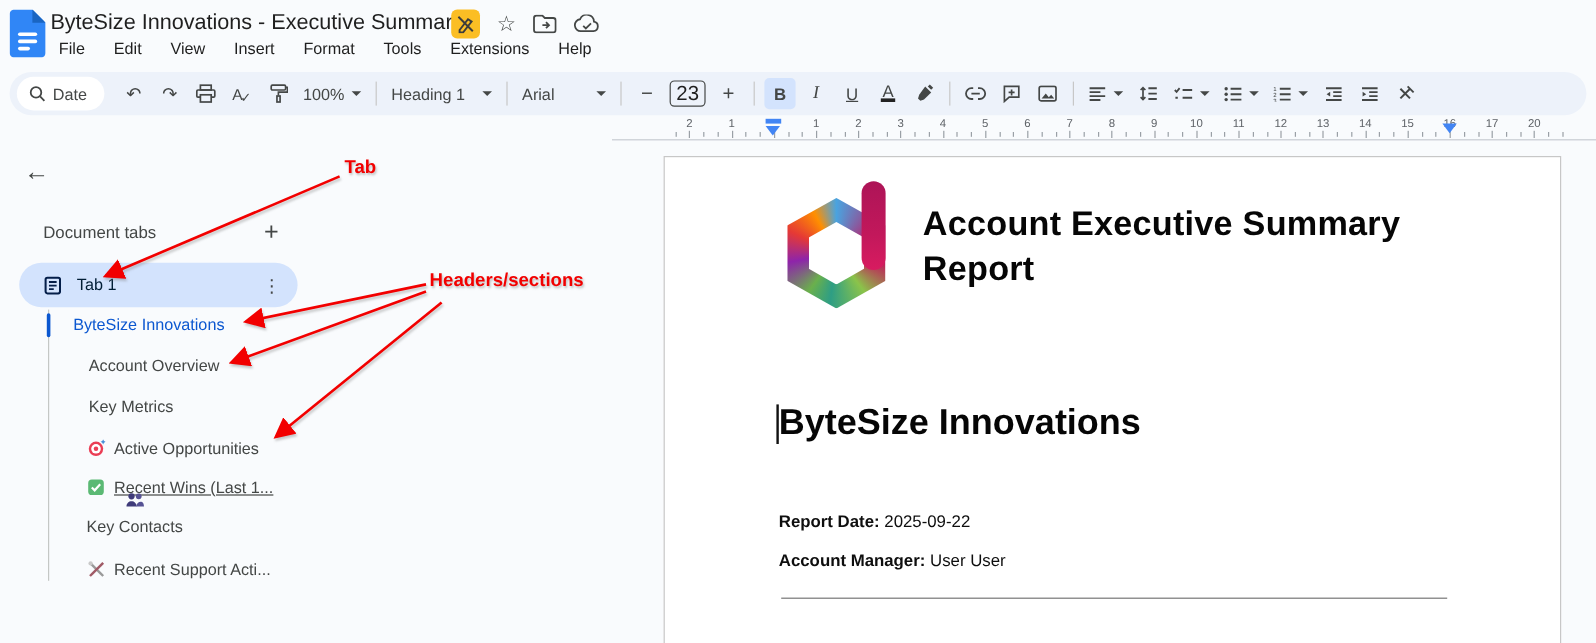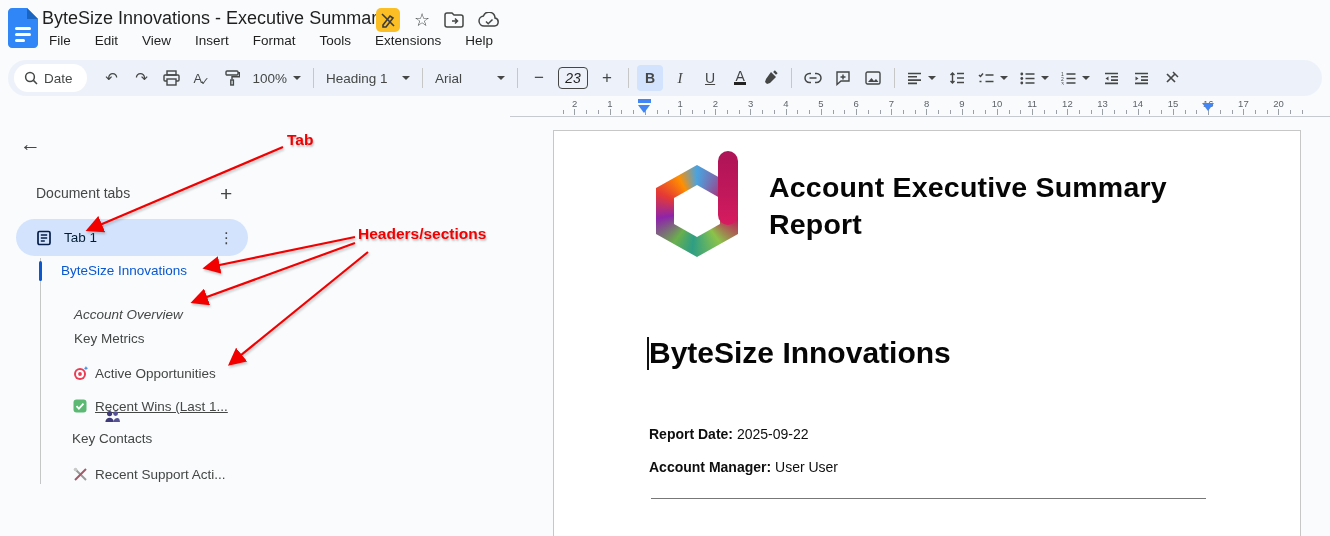--- a/index.html
+++ b/index.html
@@ -27,22 +27,22 @@
   .tbico { min-width:26px; height:26px; display:flex; align-items:center; justify-content:center;
     border-radius:4px; color:#444746; font-size:15px; cursor:pointer; margin:0 2px; }
   .tbico.active { background:#d3e3fd; }
   .tbico svg { display:block; }
   .tb-divider { width:1px; height:20px; background:#c7c7c7; margin:0 6px; }
   .tb-label { font-size:13.5px; color:#444746; }
   .caret { display:inline-block; width:0; height:0; border-left:4px solid transparent;
     border-right:4px solid transparent; border-top:4.5px solid #444746; margin-left:6px; }
   .dd { display:flex; align-items:center; padding:0 6px; height:26px; border-radius:4px; cursor:pointer; }
   .fontsize-box { width:30px; height:22px; border:1px solid #444746; border-radius:4px;
-    display:flex; align-items:center; justify-content:center; font-size:14px; color:#1f1f1f;
-    background:transparent; margin:0 4px; cursor:text;font-style:italic; }
+    display:flex; align-items:center; justify-content:center; font-size:17px; color:#1f1f1f;
+    background:transparent; margin:0 4px; cursor:text; }
   .blet { font-weight:bold; font-size:14px; } .ilet { font-style:italic; font-family:"Liberation Serif",serif; font-size:15px; }
   .ulet { text-decoration:underline; font-size:14px; }
   .alet { font-size:14px; line-height:11px; border-bottom:3px solid #222; padding:0 1px; }
 
   
   .ruler { position:absolute; left:0; top:98px; width:1330px; height:19px; }
   .ruler-num { position:absolute; top:0; font-size:9.5px; color:#5f6368; transform:translateX(-50%); }
   .tick { position:absolute; top:12px; width:1px; height:4px; background:#9aa0a6; }
   .tick.major { top:11px; height:6px; }
   .ruler-line { position:absolute; left:510px; top:116px; width:820px; height:1px; background:#c7cbd1; }
@@ -387,21 +387,21 @@
     <span class="tab-label">Tab 1</span>
     <span class="kebab">⋮</span>
   </div>
 
   <div class="tree-line"></div>
   <div class="tree-active"></div>
 
   <div class="outline-item lvl1 active" style="top:263px;">
     <span>ByteSize Innovations</span>
   </div>
-  <div class="outline-item lvl2" style="top:307px;font-style:italic;">
+  <div class="outline-item lvl2" style="top:297px;">
     <span>Account Overview</span>
   </div>
   <div class="outline-item lvl2" style="top:331px;">
     <span>Key Metrics</span>
   </div>
   <div class="outline-item lvl3" style="top:365px;">
     <span class="oicon">
       <svg width="15" height="15" viewBox="0 0 15 15">
         <circle cx="7" cy="8" r="6" fill="#ea3d54"></circle>
           <circle cx="7" cy="8" r="4" fill="#fff"></circle>

